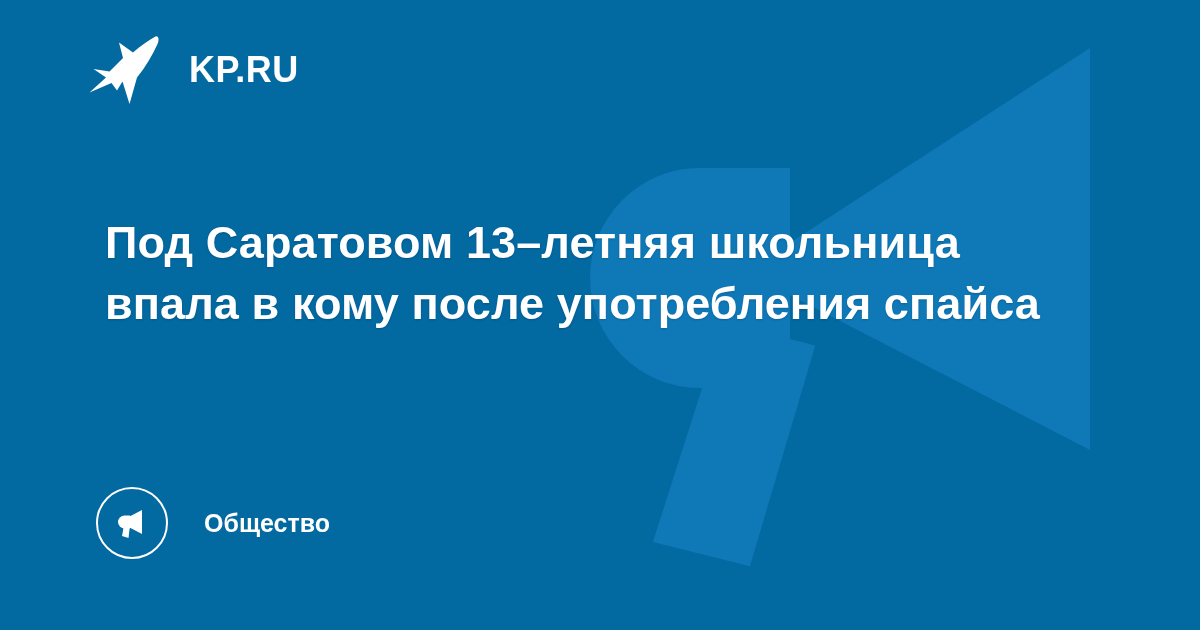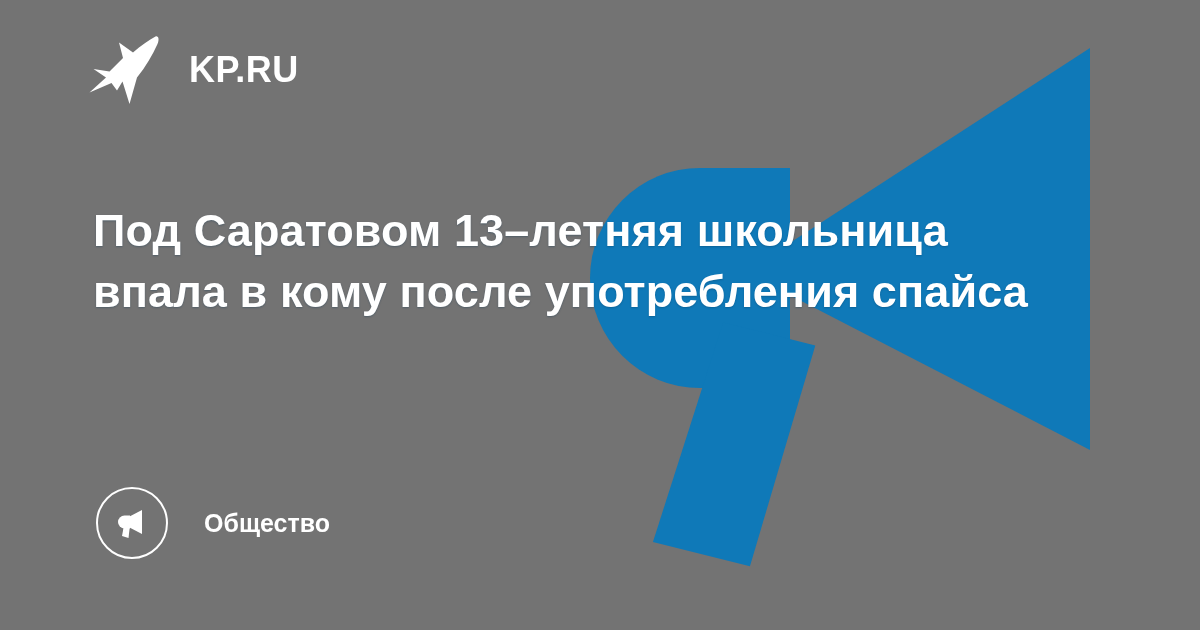--- a/index.html
+++ b/index.html
@@ -9,21 +9,21 @@
   }
   body {
     font-family: "Liberation Sans", "DejaVu Sans", sans-serif;
   }
 
   .card {
     position: relative;
     width: 1200px;
     height: 630px;
     overflow: hidden;
-    background: #737373;
+    background: #0369a1;
   }
 
   
   .watermark {
     position: absolute;
     left: 0;
     top: 0;
     width: 1200px;
     height: 630px;
     pointer-events: none;
@@ -52,21 +52,21 @@
     line-height: 1;
     white-space: nowrap;
   }
 
   
   .headline {
     position: absolute;
     left: 89px;
     top: 196px;
     width: 950px;
-    margin: 4px;
+    margin: 16px;
     color: #ffffff;
     font-size: 45px;
     font-weight: 700;
     line-height: 61px;
     letter-spacing: 0.1px;
     text-shadow: 0 1px 2px rgba(0, 45, 80, 0.30);
   }
 
   
   .category {

